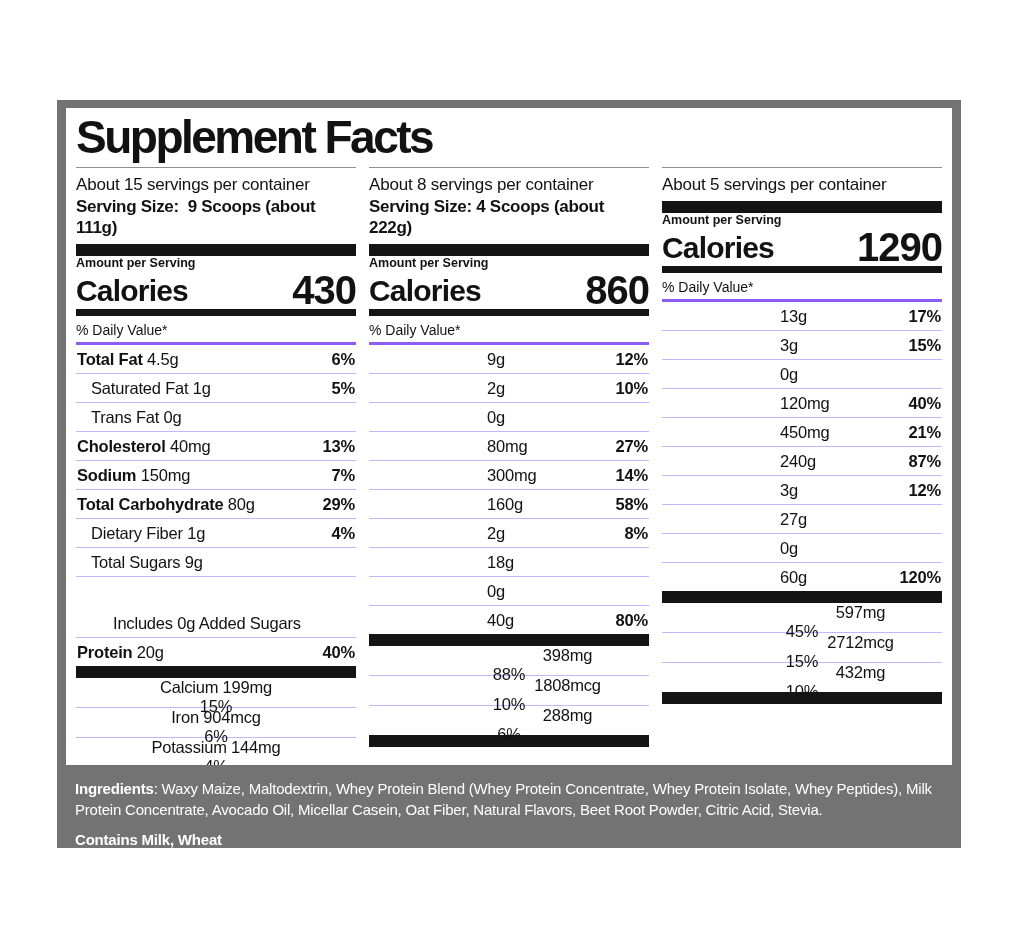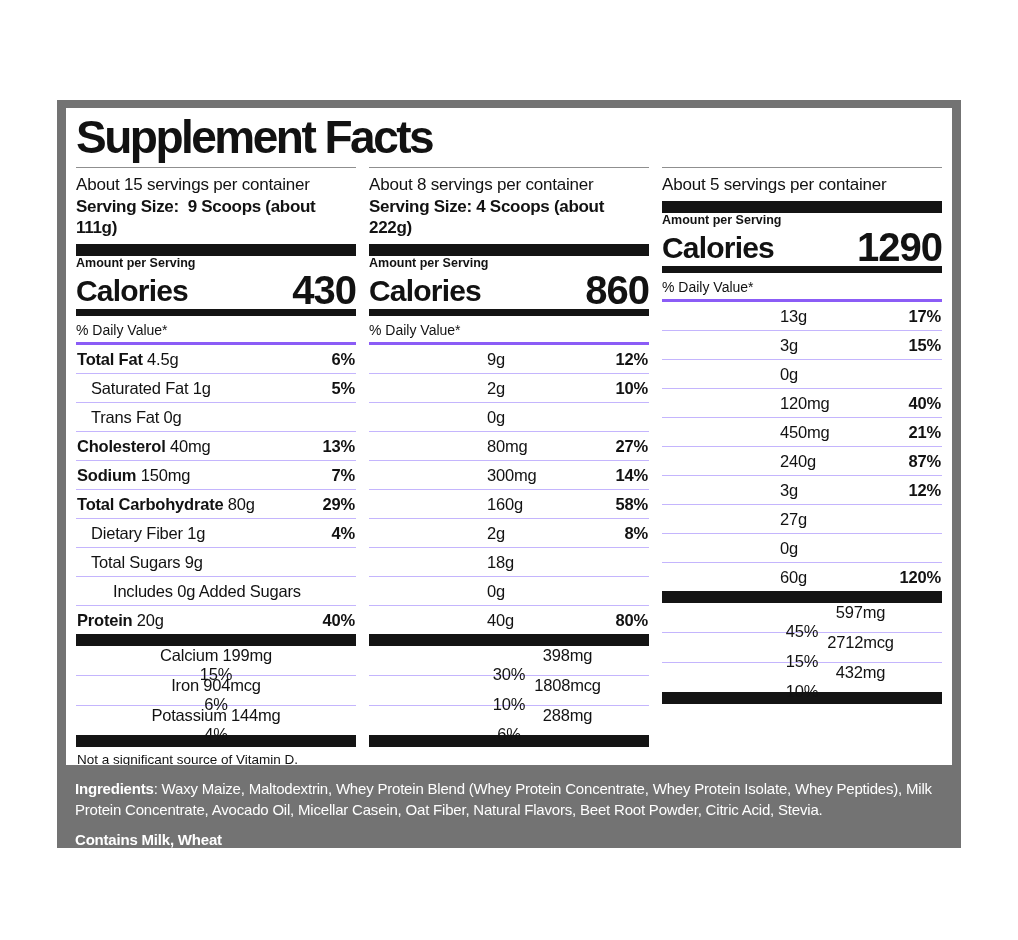--- a/index.html
+++ b/index.html
@@ -33,21 +33,21 @@
   .cal-label{font-size:30px;font-weight:bold;line-height:32px;letter-spacing:-0.8px;}
   .cal-value{font-size:40px;font-weight:bold;line-height:34px;letter-spacing:-1px;}
   .dvh{font-weight:normal;font-size:14px;padding:6px 1px 4px 0;border-bottom:3px solid #8b5cf6;}
   .row{
     display:flex;justify-content:space-between;align-items:center;
     height:28px;border-bottom:1px solid #c4b5fd;font-size:16.5px;
     padding:0 1px;letter-spacing:-0.2px;
   }
   .row.last{border-bottom:none;}
   .row.ind1{padding-left:15px;}
-  .row.ind2{padding-left:37px;}
+  .row.ind2{padding-left:37px;margin-top:32px;}
   .row .amt{padding-left:117px;}
   .row .dv{font-weight:bold;}
   .row .dv.reg{font-weight:normal;}
   .mrow{height:29px;flex-direction:column;}
   .note{font-size:13.5px;margin:5px 0 0 1px;line-height:16px;}
   .ingredients{
     position:absolute;left:0;top:665px;width:904px;height:83px;
     box-sizing:border-box;padding:13px 24px 0 18px;color:#ffffff;
     font-size:15px;line-height:21px;letter-spacing:-0.2px;
   }
@@ -184,21 +184,21 @@
             </div>
             <div class="row last">
               <span class="amt">40g</span>
               <span class="dv">80%</span>
             </div>
           </div>
         <div class="bar thick"></div>
         <div class="minerals-host">
             <div class="row mrow">
               <span class="amt">398mg</span>
-              <span class="dv reg">30%</span>
+              <span class="dv reg">88%</span>
             </div>
             <div class="row mrow">
               <span class="amt">1808mcg</span>
               <span class="dv reg">10%</span>
             </div>
             <div class="row mrow last">
               <span class="amt">288mg</span>
               <span class="dv reg">6%</span>
             </div>
           </div>

